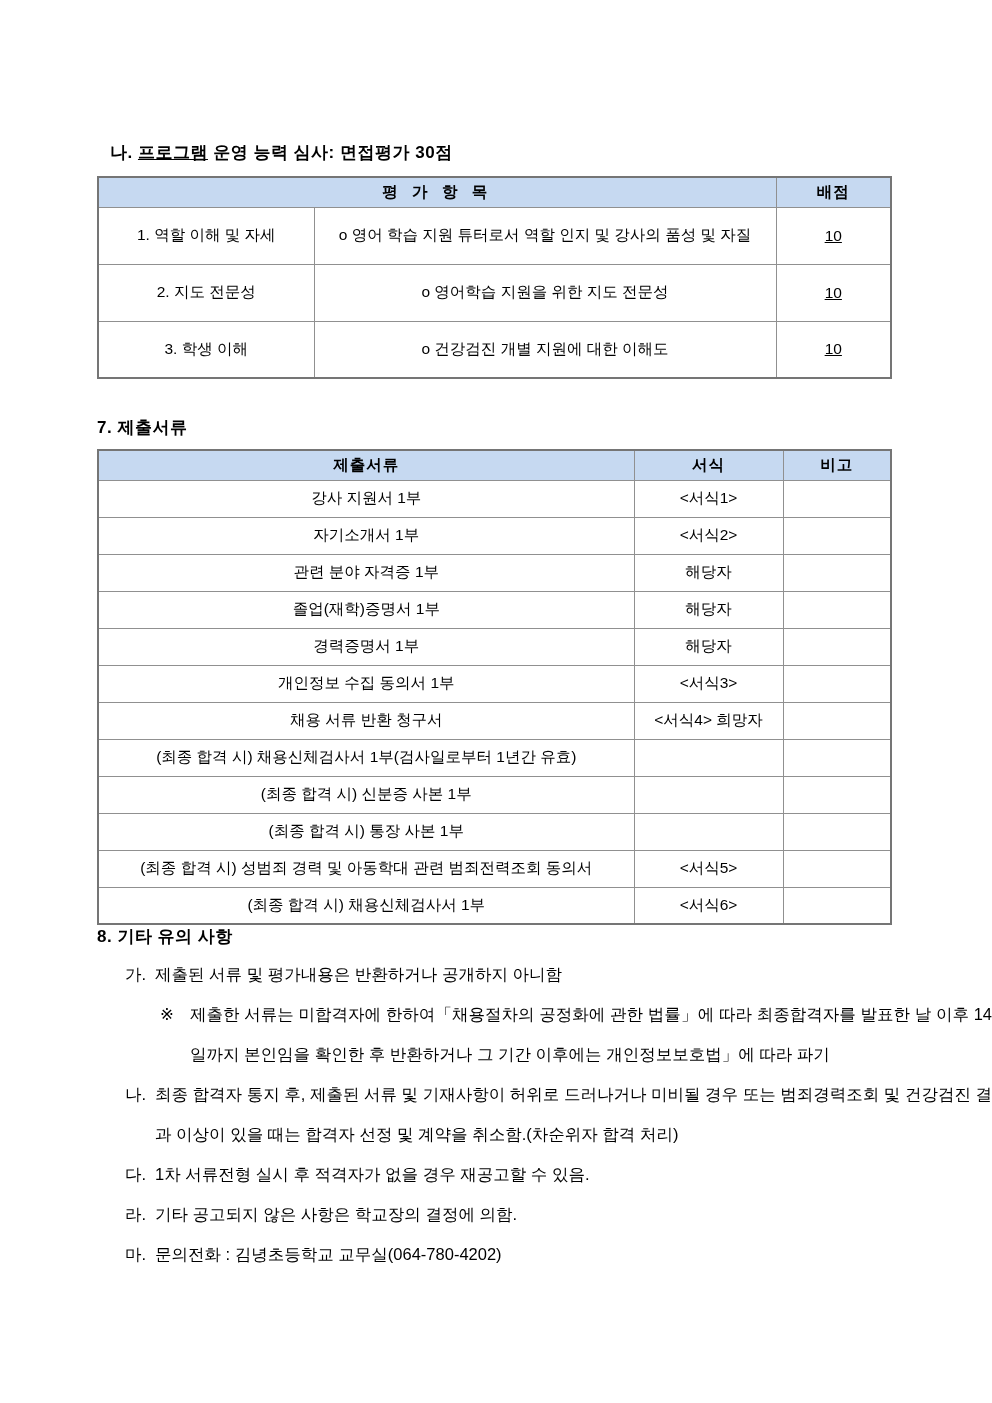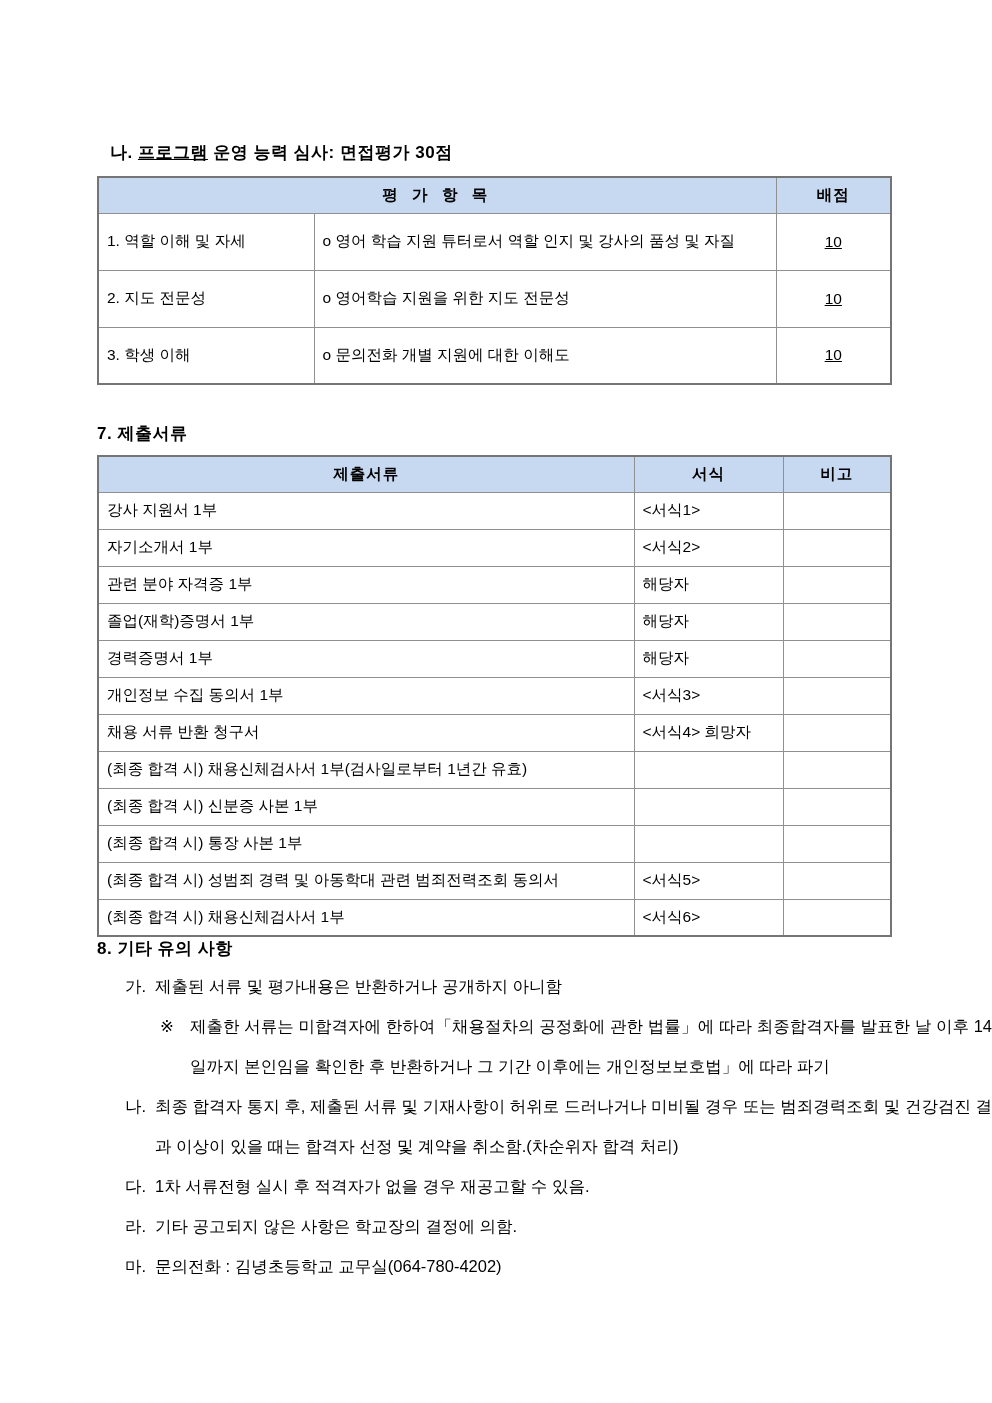--- a/index.html
+++ b/index.html
@@ -27,25 +27,26 @@
     table-layout:fixed;
     width:793px;
     border:2px solid var(--border-outer);
   }
   .tbl th,.tbl td{
     border:1px solid var(--border-inner);
     font-size:15.5px;
     padding:0 8px;
     overflow:hidden;
     white-space:nowrap;
+    text-align:center;
   }
   .tbl th{
     background:var(--header-bg);
     font-weight:bold;
-    height:36px;
+    height:30px;
     text-align:center;
     letter-spacing:1px;
   }
   .tbl1{margin-top:12px;}
   .tbl1 td{height:57px;vertical-align:middle;}
   .tbl1 .c3,.th-score{text-align:center;margin-left:48px;}
   .tbl1 .th-items{letter-spacing:5px;}
   .score{text-decoration:underline;}
 
   .h7{margin-top:37px;}
@@ -85,21 +86,21 @@
           <td class="c2">o 영어 학습 지원 튜터로서 역할 인지 및 강사의 품성 및 자질</td>
           <td class="c3"><span class="score">10</span></td>
         </tr>
         <tr>
           <td class="c1">2. 지도 전문성</td>
           <td class="c2">o 영어학습 지원을 위한 지도 전문성</td>
           <td class="c3"><span class="score">10</span></td>
         </tr>
         <tr>
           <td class="c1">3. 학생 이해</td>
-          <td class="c2">o 문의전화 개별 지원에 대한 이해도</td>
+          <td class="c2">o 건강검진 개별 지원에 대한 이해도</td>
           <td class="c3"><span class="score">10</span></td>
         </tr>
       </tbody>
     </table>
 
     <div class="heading h7">7. 제출서류</div>
 
     <table class="tbl tbl2">
       <colgroup>
           <col style="width:536px">

